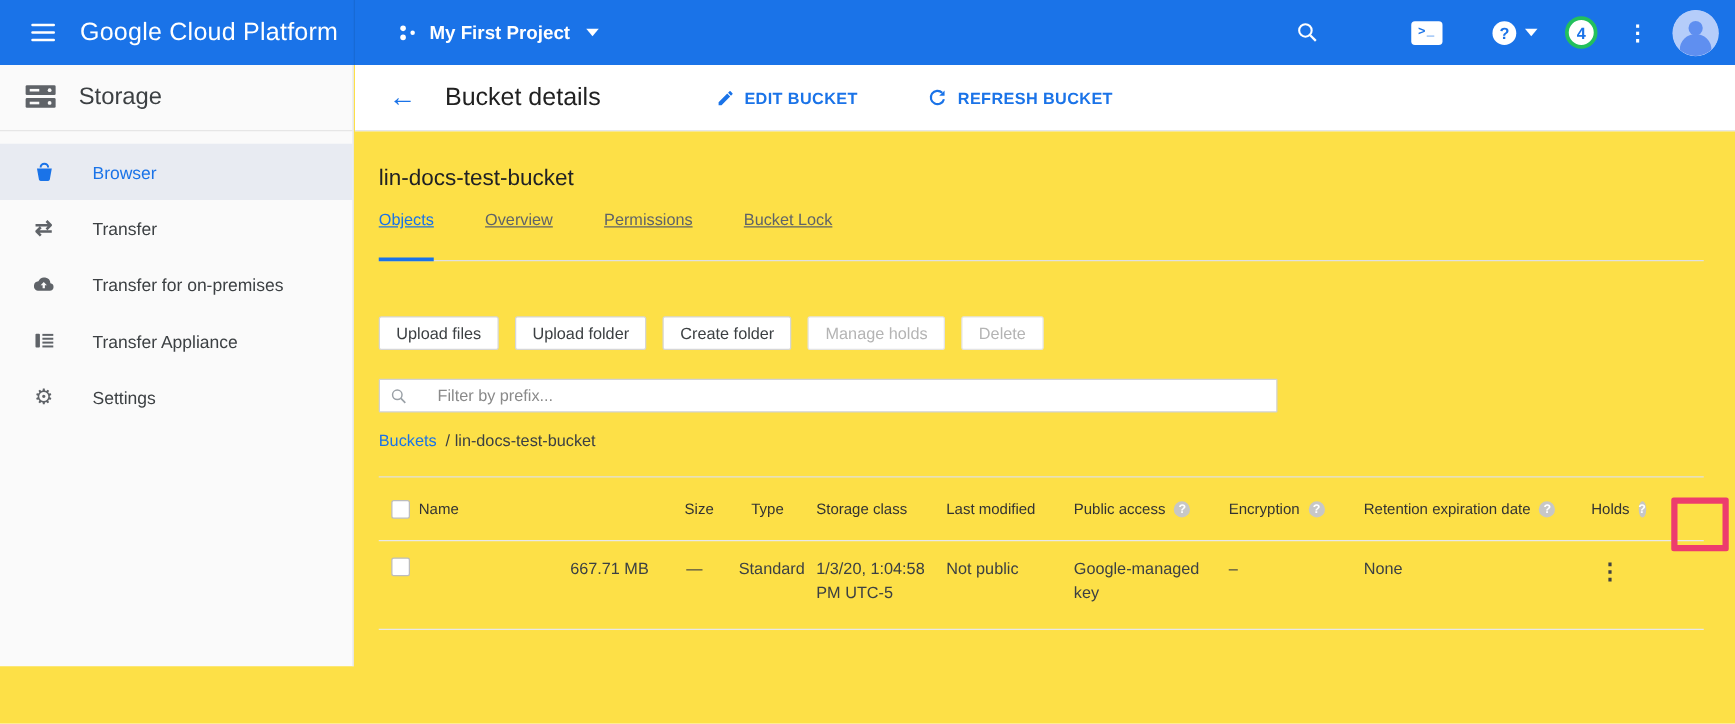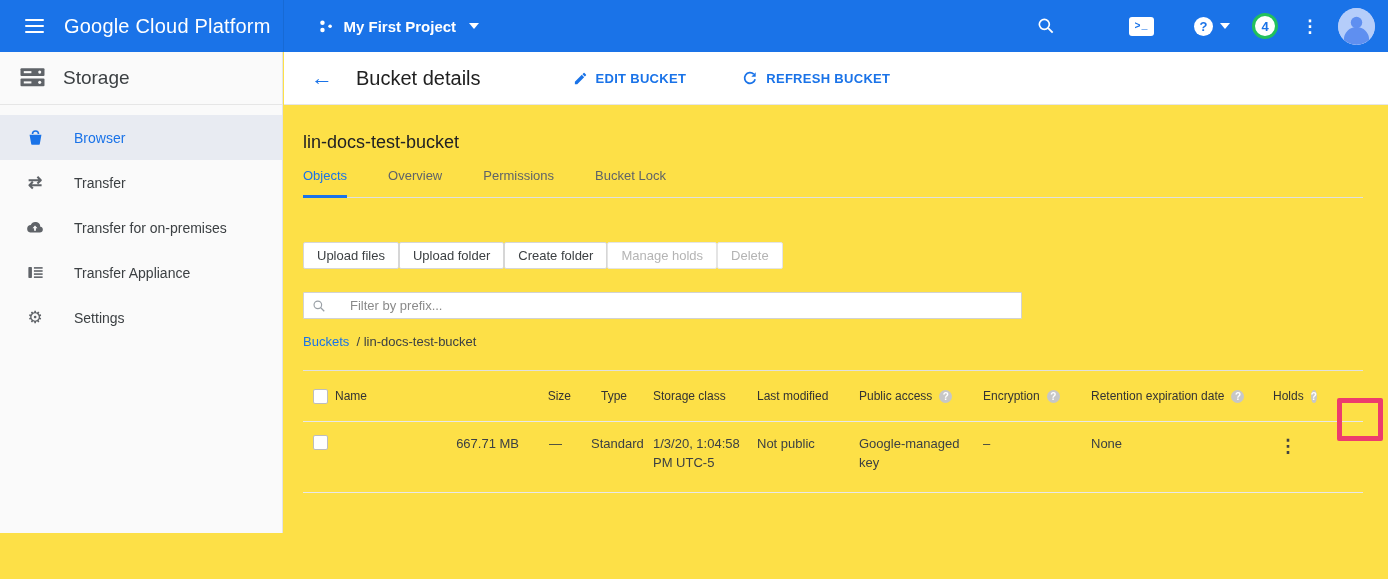--- a/index.html
+++ b/index.html
@@ -50,24 +50,24 @@
   .page-title { font-size:20px; color:#212121; margin-left:23px; }
   .hdr-action { display:flex; align-items:center; gap:8px; color:#1a73e8; font-size:13px; font-weight:bold;
                 letter-spacing:.3px; cursor:pointer; }
   .hdr-action.edit { margin-left:92px; }
   .hdr-action.refresh { margin-left:56px; }
 
   
   .content { position:absolute; top:105px; left:283px; width:1105px; padding:0 25px 0 20px; }
   .bucket-name { font-size:18px; font-weight:normal; color:#202124; margin-top:27px; }
   .tabs { display:flex; gap:41px; margin-top:15px; border-bottom:1px solid #e0e0e0; }
-  .tab { font-size:13px; color:#5f6368; padding-bottom:12px; cursor:pointer; }
+  .tab { font-size:13px; color:#5f6368; padding-bottom:23px; cursor:pointer;text-decoration:underline; }
   .tab.active { color:#1a73e8; border-bottom:3px solid #1a73e8; margin-bottom:-1px; }
 
-  .toolbar { margin-top:44px; display:flex; gap:0; }
+  .toolbar { margin-top:44px; display:flex; gap:13px; }
   .btn { background:#fff; border:1px solid #d6d6d6; border-radius:2px; font-size:13px; color:#3c4043;
          padding:5px 13px; cursor:pointer; font-family:inherit; }
   .btn:disabled { color:#b4b4b4; border-color:#e4e4e4; cursor:default; }
 
   .filter-box { margin-top:23px; width:719px; height:27px; border:1px solid #d2d2d2; border-radius:1px;
                 display:flex; align-items:center; padding:0 8px; gap:24px; background:#fff; }
   .filter-box input { border:none; outline:none; flex:1; font-size:13px; color:#3c4043; font-family:inherit; background:transparent; }
   .filter-box input::placeholder { color:#8a8a8a; }
 
   .breadcrumb { margin-top:15px; font-size:13px; color:#3c4043; }

